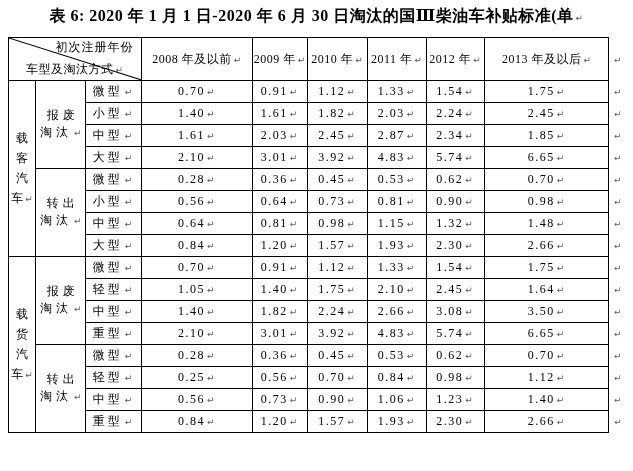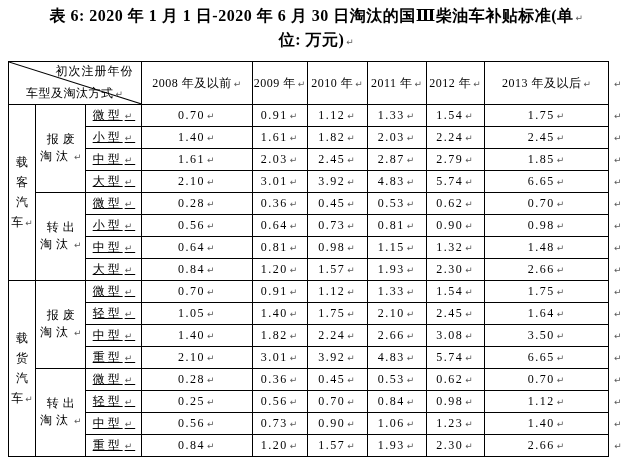--- a/index.html
+++ b/index.html
@@ -63,31 +63,30 @@
   }
 
   td.yearhdr { font-size: 12px; letter-spacing: 0.5px; white-space: nowrap; }
 
   td.cat { padding: 1px 0; }
   td.cat .vchar { display: block; font-size: 12px; line-height: 20px; }
 
   td.method { font-size: 12px; line-height: 17px; margin-top: 17px; }
   td.method .mline { display: block; letter-spacing: 4px; padding-left: 4px; white-space: nowrap; }
 
-  td.size { font-size: 12px; letter-spacing: 3px; padding-left: 3px; white-space: nowrap; text-decoration: underline; }
+  td.size { font-size: 12px; letter-spacing: 3px; padding-left: 3px; white-space: nowrap; }
   td.val { font-size: 13px; letter-spacing: 1.5px; white-space: nowrap; }
 </style>
 </head>
 <body>
 
 <div class="page">
 
   <div class="doc-title">
     <span class="tline"><span>表 6: 2020 年 1 月 1 日-2020 年 6 月 30 日淘汰的国Ⅲ柴油车补贴标准(单</span><span class="mark">↵</span></span>
-    <span class="tline"><span>位: 万元)</span><span class="mark">↵</span></span>
   </div>
 
   <table class="subsidy">
     <colgroup>
       <col style="width:28px">
         <col style="width:44px">
         <col style="width:57px">
       <col style="width:112px">
         <col style="width:55px">
         <col style="width:61px">
@@ -142,21 +141,21 @@
           <td class="val"><span>2.24</span><span class="mark">↵</span></td>
           <td class="val"><span>2.45</span><span class="mark">↵</span></td>
           <td class="rowmark-cell"><span class="mark">↵</span></td>
         </tr>
         <tr class="datarow">
           <td class="size"><span>中型</span><span class="mark">↵</span></td>
           <td class="val"><span>1.61</span><span class="mark">↵</span></td>
           <td class="val"><span>2.03</span><span class="mark">↵</span></td>
           <td class="val"><span>2.45</span><span class="mark">↵</span></td>
           <td class="val"><span>2.87</span><span class="mark">↵</span></td>
-          <td class="val"><span>2.79</span><span class="mark">↵</span></td>
+          <td class="val"><span>2.34</span><span class="mark">↵</span></td>
           <td class="val"><span>1.85</span><span class="mark">↵</span></td>
           <td class="rowmark-cell"><span class="mark">↵</span></td>
         </tr>
         <tr class="datarow">
           <td class="size"><span>大型</span><span class="mark">↵</span></td>
           <td class="val"><span>2.10</span><span class="mark">↵</span></td>
           <td class="val"><span>3.01</span><span class="mark">↵</span></td>
           <td class="val"><span>3.92</span><span class="mark">↵</span></td>
           <td class="val"><span>4.83</span><span class="mark">↵</span></td>
           <td class="val"><span>5.74</span><span class="mark">↵</span></td>

